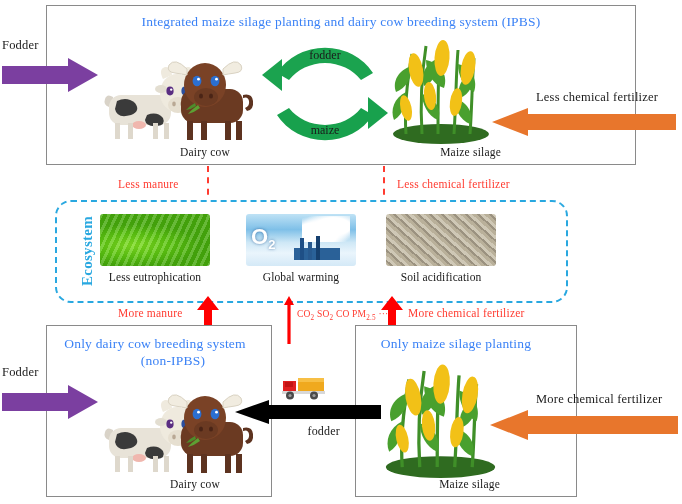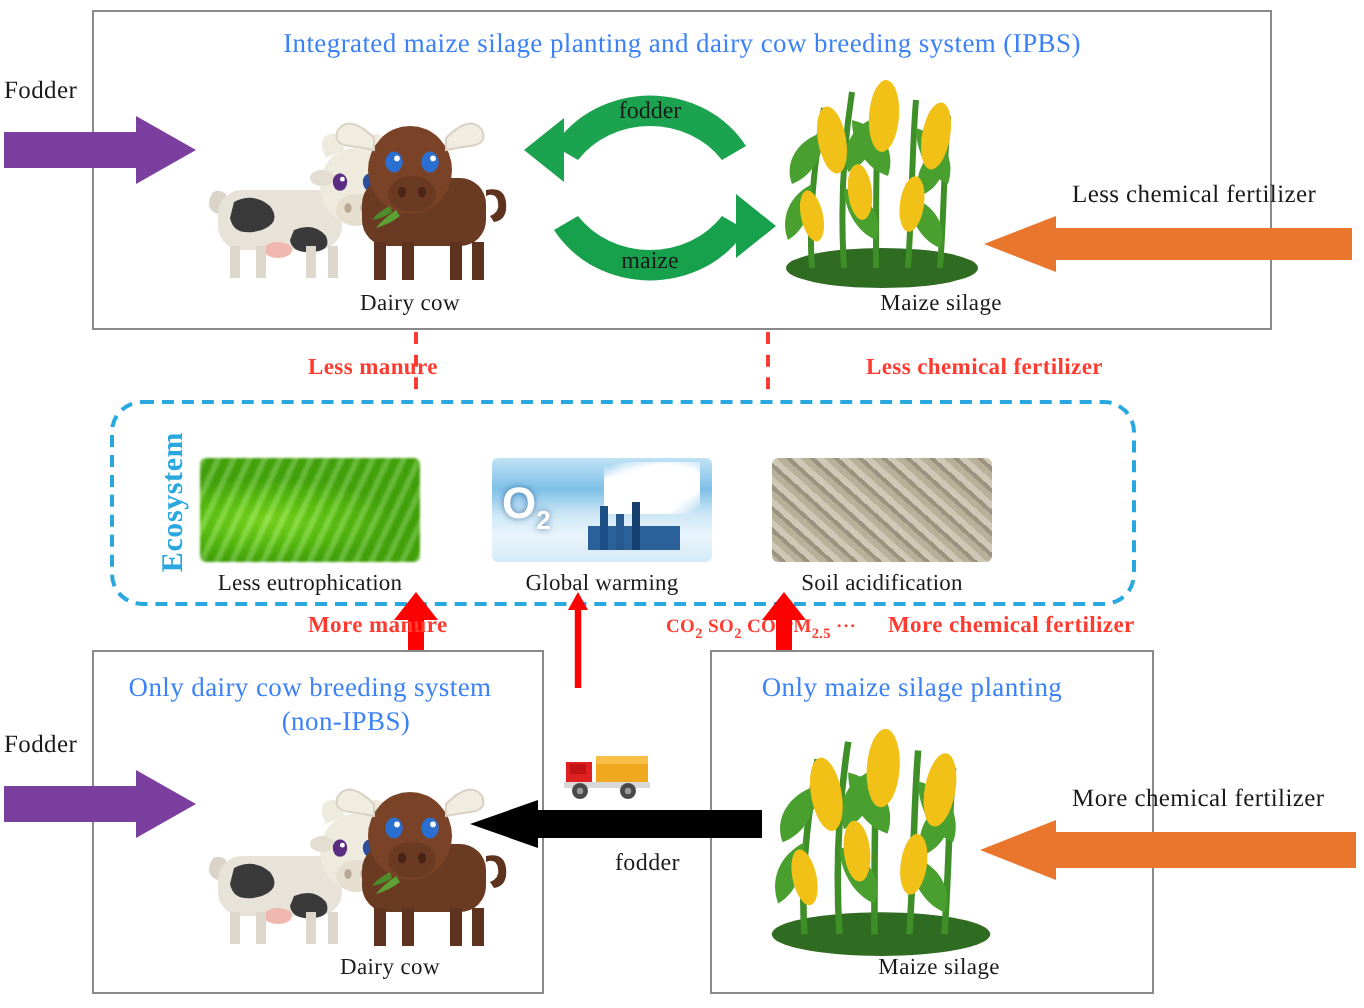--- a/index.html
+++ b/index.html
@@ -7,34 +7,34 @@
        font-family:"Liberation Serif",serif;color:#231f20;}
   .canvas{position:absolute;left:0;top:0;width:682px;height:504px;}
 
   
   .panel{position:absolute;border:1.4px solid #8a8a8a;background:#fff;box-sizing:border-box;}
   .panel-title{position:absolute;left:0;right:0;text-align:center;font-size:13.5px;
                letter-spacing:.2px;color:#3b82f6;line-height:1.25;}
   .cap{position:absolute;text-align:right;font-size:11.5px;color:#1a1a1a;letter-spacing:.2px;}
 
   
-  .red-lbl{position:absolute;color:#ff3b30;font-size:11.5px;font-weight:bold;
-           letter-spacing:.2px;white-space:nowrap;margin-left:36px;}
+  .red-lbl{position:absolute;color:#ff3b30;font-size:11.5px;font-weight:normal;
+           letter-spacing:.2px;white-space:nowrap;}
   .red-lbl.small{font-size:9.5px;}
   .red-lbl sub{font-size:7.2px;}
 
   
   .eco{position:absolute;left:55px;top:200px;width:513px;height:103px;
        border:2.2px dashed #29a8e0;border-radius:16px;box-sizing:border-box;background:#fff;}
   .eco-label{position:absolute;left:-1px;top:4px;width:96px;height:16px;
              transform:rotate(-90deg);transform-origin:left top;
              color:#29a8e0;font-size:15px;font-weight:bold;letter-spacing:.3px;
              font-family:"Liberation Serif",serif;text-align:center;}
 
-  .eco-item{position:absolute;top:12px;width:132px;margin-top:15px;}
+  .eco-item{position:absolute;top:12px;width:132px;}
   .eco-thumb{width:110px;height:52px;margin:0 auto;border-radius:3px;overflow:hidden;position:relative;}
   .eco-cap{margin-top:5px;text-align:center;font-size:11.5px;color:#1a1a1a;letter-spacing:.1px;}
 
   
   .th-algae{background:
       radial-gradient(ellipse 60% 40% at 30% 60%, #7ddc20 0%, #5cc511 55%, #46aa0c 100%),
       linear-gradient(180deg,#8a5a2b 0%,#b07a3a 6%,#6ec41a 16%,#53bb10 60%,#3f9c0b 100%);
       filter:blur(.4px);}
   .th-algae:after{content:"";position:absolute;inset:0;
       background:repeating-linear-gradient(115deg,rgba(255,255,255,.18) 0 3px,rgba(0,0,0,.06) 3px 7px);}

